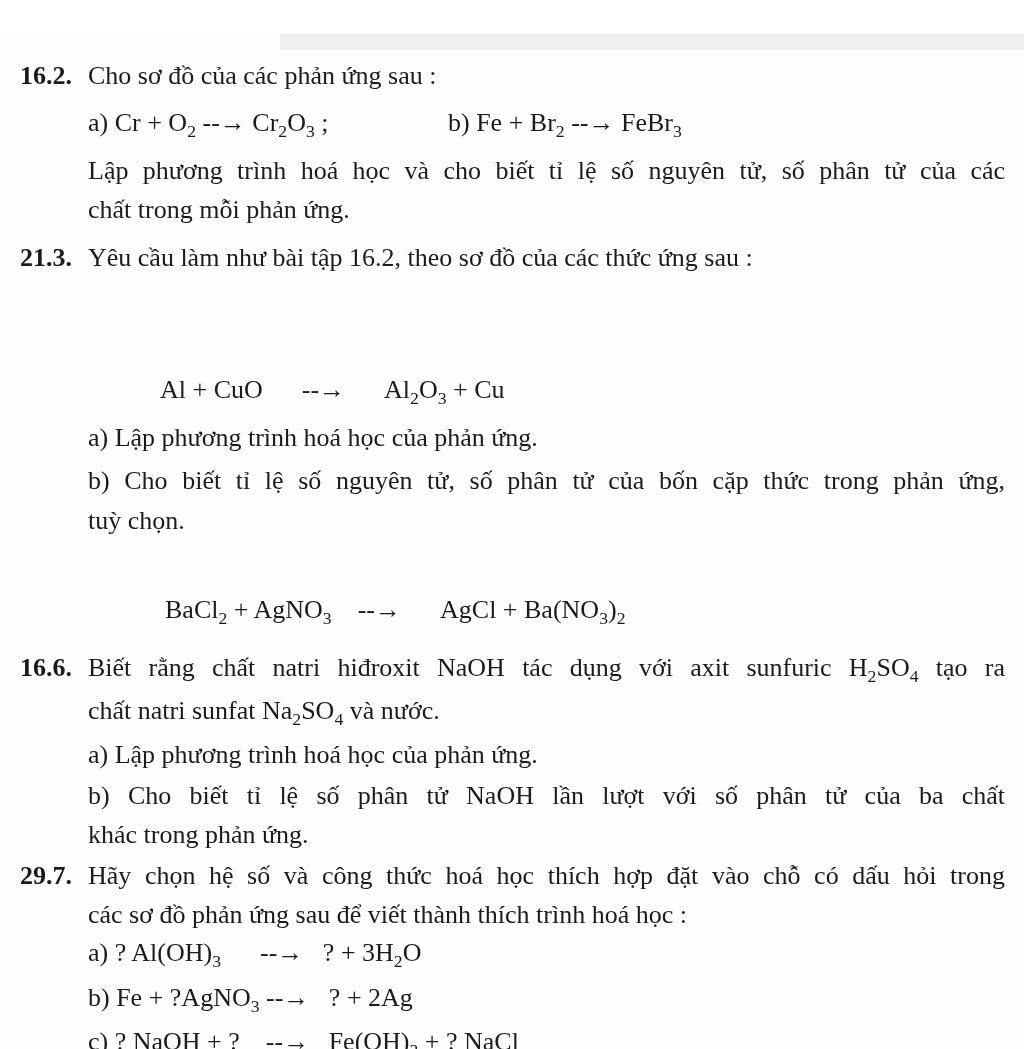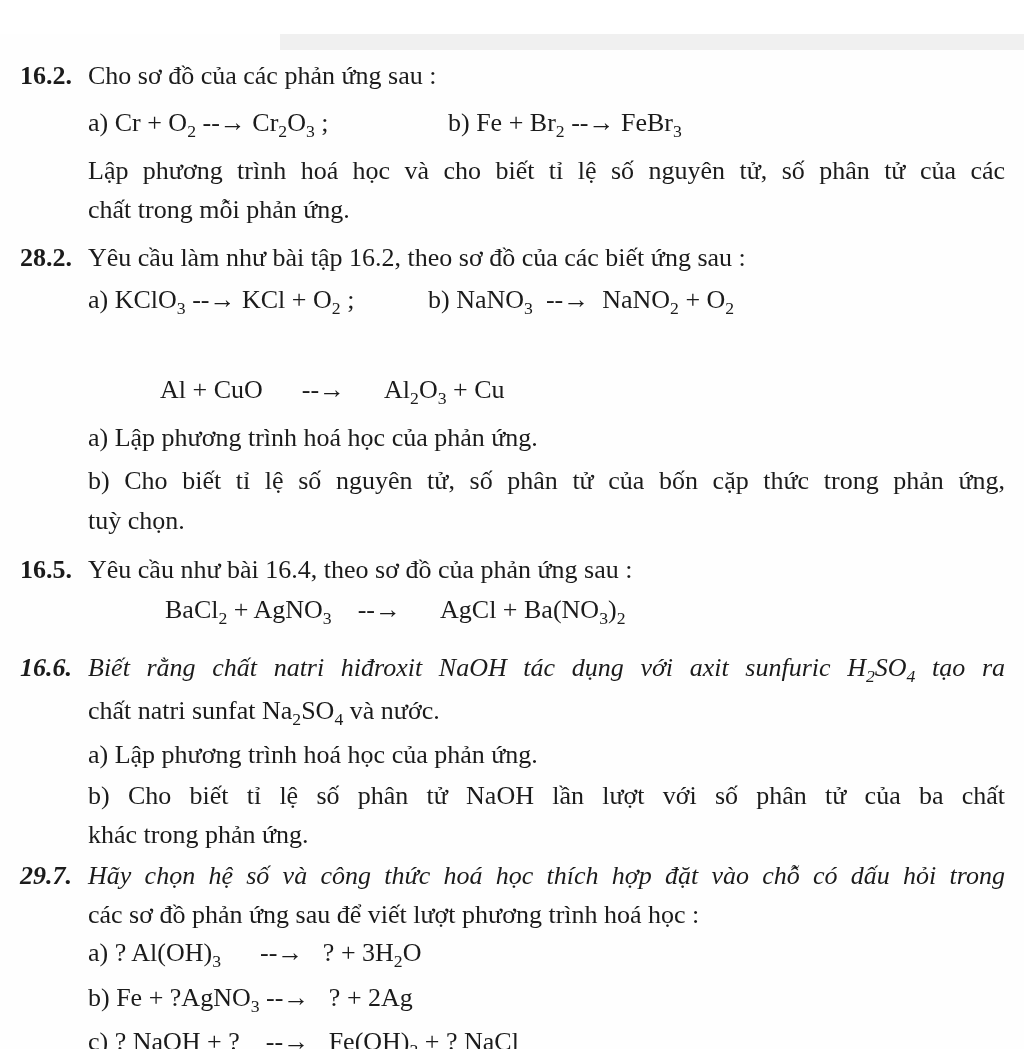--- a/index.html
+++ b/index.html
@@ -29,51 +29,48 @@
   .num {
     display: inline-block;
     width: 68px;
     font-weight: bold;
   }
   .stretch {
     text-align: justify;
     text-align-last: justify;
   }
   .w-body { width: 917px; }   
-  .w-full { width: 985px; font-style: italic; }   
+  .w-full { width: 985px; }   
   sub { font-size: 0.68em; }
 </style>
 </head>
 <body>
 
 <div class="page">
   <div class="scan-band"></div>
 
   <div class="line" style="top:25px;left:20px"><span class="num">16.2.</span><span>Cho sơ đồ của các phản ứng sau :</span></div>
   <div class="line" style="top:72px;left:88px">a) Cr + O<sub>2</sub> --→ Cr<sub>2</sub>O<sub>3</sub> ;</div>
   <div class="line" style="top:72px;left:448px">b) Fe + Br<sub>2</sub> --→ FeBr<sub>3</sub></div>
   <div class="line stretch w-body" style="top:120px;left:88px">Lập phương trình hoá học và cho biết tỉ lệ số nguyên tử, số phân tử của các</div>
   <div class="line" style="top:159px;left:88px">chất trong mỗi phản ứng.</div>
 
-  <div class="line" style="top:207px;left:20px"><span class="num">28.2.</span><span>Yêu cầu làm như bài tập 16.2, theo sơ đồ của các biết ứng sau :</span></div>
-  <div class="line" style="top:249px;left:88px">a) KClO<sub>3</sub> --→ KCl + O<sub>2</sub> ;</div>
-  <div class="line" style="top:249px;left:428px">b) NaNO<sub>3</sub> --→ NaNO<sub>2</sub> + O<sub>2</sub></div>
+  <div class="line" style="top:207px;left:20px"><span class="num">21.3.</span><span>Yêu cầu làm như bài tập 16.2, theo sơ đồ của các thức ứng sau :</span></div>
 
   <div class="line" style="top:339px;left:160px">Al + CuO  --→  Al<sub>2</sub>O<sub>3</sub> + Cu</div>
   <div class="line" style="top:387px;left:88px">a) Lập phương trình hoá học của phản ứng.</div>
   <div class="line stretch w-body" style="top:430px;left:88px">b) Cho biết tỉ lệ số nguyên tử, số phân tử của bốn cặp thức trong phản ứng,</div>
   <div class="line" style="top:470px;left:88px">tuỳ chọn.</div>
 
-  <div class="line" style="top:519px;left:20px"><span class="num">16.5.</span><span>Yêu cầu như bài 16.4, theo sơ đồ của phản ứng sau :</span></div>
   <div class="line" style="top:559px;left:165px">BaCl<sub>2</sub> + AgNO<sub>3</sub> --→  AgCl + Ba(NO<sub>3</sub>)<sub>2</sub></div>
 
   <div class="line stretch w-full" style="top:617px;left:20px"><span class="num">16.6.</span><span>Biết rằng chất natri hiđroxit NaOH tác dụng với axit sunfuric H<sub>2</sub>SO<sub>4</sub> tạo ra</span></div>
   <div class="line" style="top:660px;left:88px">chất natri sunfat Na<sub>2</sub>SO<sub>4</sub> và nước.</div>
   <div class="line" style="top:704px;left:88px">a) Lập phương trình hoá học của phản ứng.</div>
   <div class="line" style="top:784px;left:88px">khác trong phản ứng.</div>
   <div class="line stretch w-body" style="top:745px;left:88px">b) Cho biết tỉ lệ số phân tử NaOH lần lượt với số phân tử của ba chất</div>
 
   <div class="line stretch w-full" style="top:825px;left:20px"><span class="num">29.7.</span><span>Hãy chọn hệ số và công thức hoá học thích hợp đặt vào chỗ có dấu hỏi trong</span></div>
-  <div class="line" style="top:864px;left:88px">các sơ đồ phản ứng sau để viết lượt phương trình hoá học :</div>
+  <div class="line" style="top:864px;left:88px">các sơ đồ phản ứng sau để viết thành thích trình hoá học :</div>
   <div class="line" style="top:902px;left:88px">a) ? Al(OH)<sub>3</sub>  --→  ? + 3H<sub>2</sub>O</div>
   <div class="line" style="top:947px;left:88px">b) Fe + ?AgNO<sub>3</sub> --→  ? + 2Ag</div>
   <div class="line" style="top:991px;left:88px">c) ? NaOH + ? --→  Fe(OH)<sub>3</sub> + ? NaCl</div>
 </div>
 
 </body></html>

